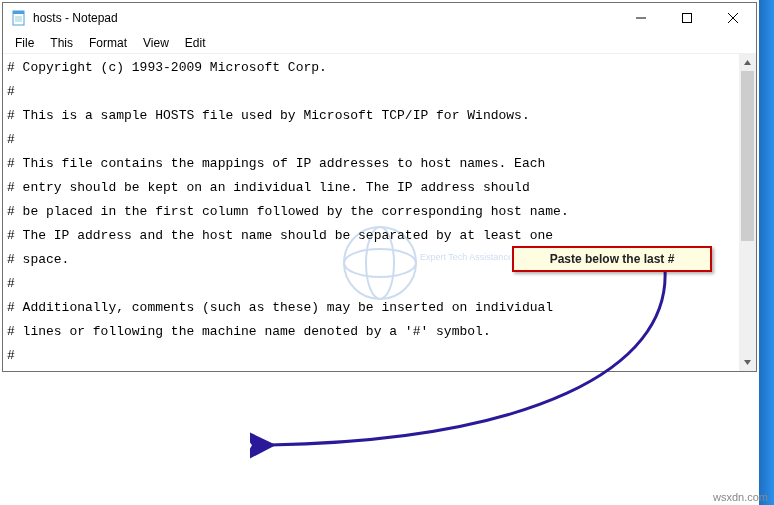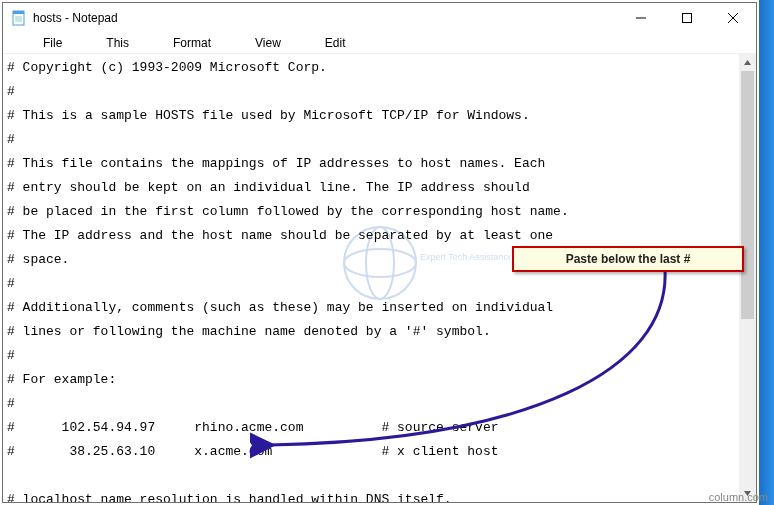--- a/index.html
+++ b/index.html
@@ -7,21 +7,21 @@
   body {
     width: 774px; height: 505px;
     background: linear-gradient(to right, #fff 0%, #fff 98%, #1a6fc4 98%, #2e90ea 100%);
     font-family: "Segoe UI", Tahoma, sans-serif;
     overflow: hidden;
     position: relative;
   }
   .window {
     position: absolute;
     left: 2px; top: 2px;
-    width: 755px; height: 501px;
+    width: 755px; height: 370px;
     background: #fff;
     border: 1px solid #707070;
     display: flex; flex-direction: column;
   }
   .titlebar {
     height: 30px;
     display: flex; align-items: center;
     background: #fff;
     padding: 0 0 0 8px;
     font-size: 12px;
@@ -43,21 +43,20 @@
     height: 20px;
     display: flex; align-items: center;
     padding: 0 4px;
     font-size: 12px;
     gap: 0;
     border-bottom: 0;
   }
   .menubar .menu-item {
     padding: 2px 8px;
     cursor: default;
-    margin-left: 28px;
   }
   .editor-wrap {
     flex: 1 1 auto;
     position: relative;
     border-top: 1px solid #f0f0f0;
     overflow: hidden;
   }
   .editor {
     position: absolute; inset: 0 17px 0 0;
     padding: 2px 4px;
@@ -76,21 +75,21 @@
   .vscroll .arrow {
     height: 17px; display:flex; align-items:center; justify-content:center;
     color:#606060;
   }
   .vscroll .track { flex:1; background:#f0f0f0; position:relative; }
   .vscroll .thumb { position:absolute; left:2px; right:2px; top:0; height:60%; background:#cdcdcd; }
   
   .callout {
     position: absolute;
     left: 512px; top: 246px;
-    width: 232px; height: 26px;
+    width: 200px; height: 26px;
     background: #fffde1;
     border: 2px solid #c40000;
     box-shadow: 2px 2px 3px rgba(0,0,0,.3);
     display: flex; align-items: center; justify-content: center;
     font-size: 12px; font-weight: bold;
     color: #222;
   }
   .arrow-svg {
     position: absolute;
     left: 250px; top: 260px;
@@ -214,13 +213,13 @@
       <path d="M12 0 L0 6 L12 12 L8 6 Z" fill="#2a1a9a"></path>
     </marker>
   </defs>
   <path d="M 415 10 C 420 110, 280 180, 20 185" stroke="#2a1a9a" stroke-width="3" fill="none" marker-end="url(#arrowhead)"></path>
 </svg>
 
 <div class="callout">
   <span>Paste below the last #</span>
 </div>
 
-<div class="watermark">column.com</div>
+<div class="watermark">wsxdn.com</div>
 
 </body></html>

